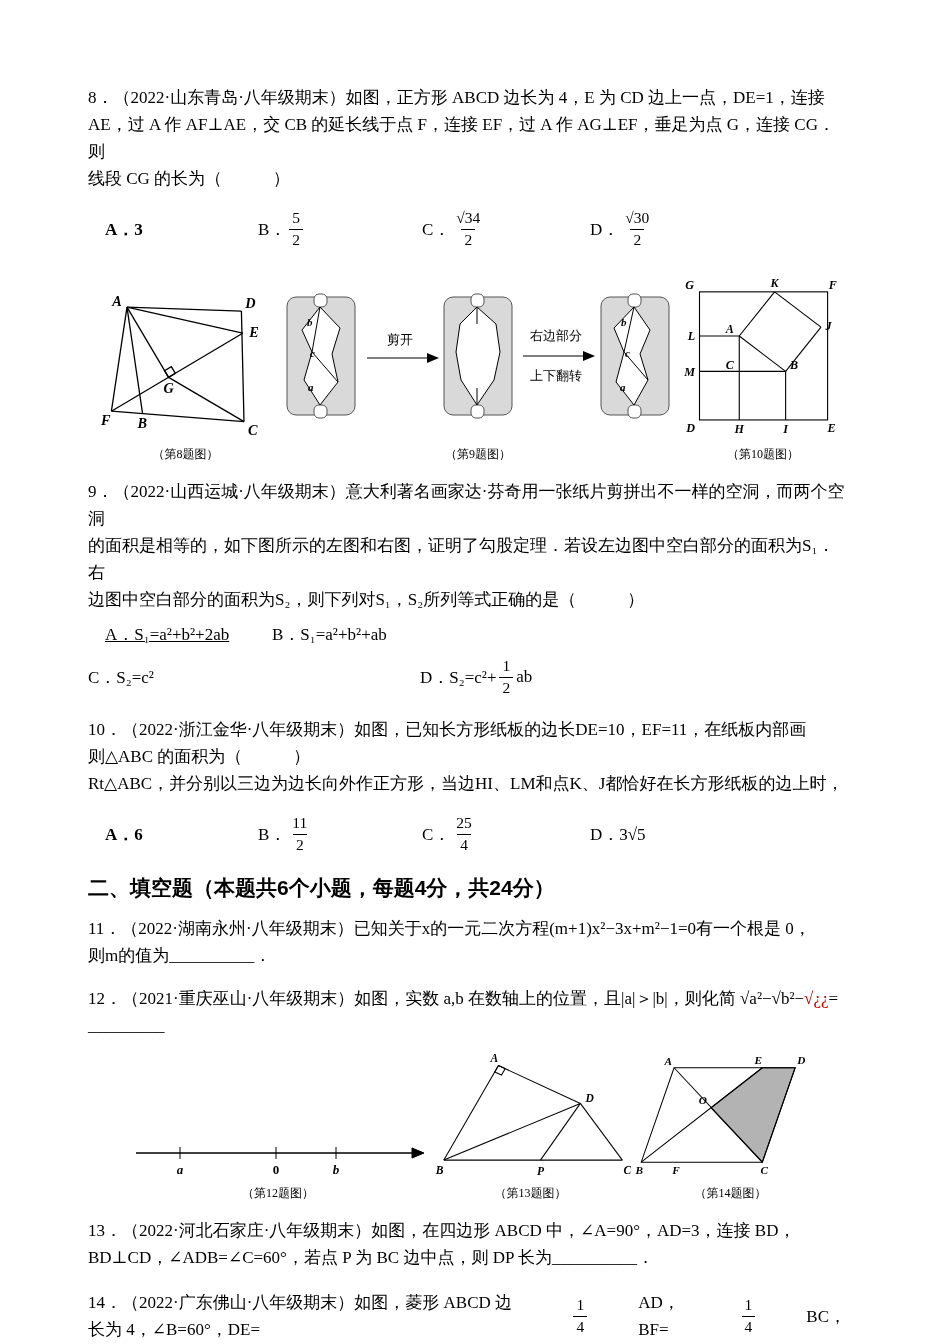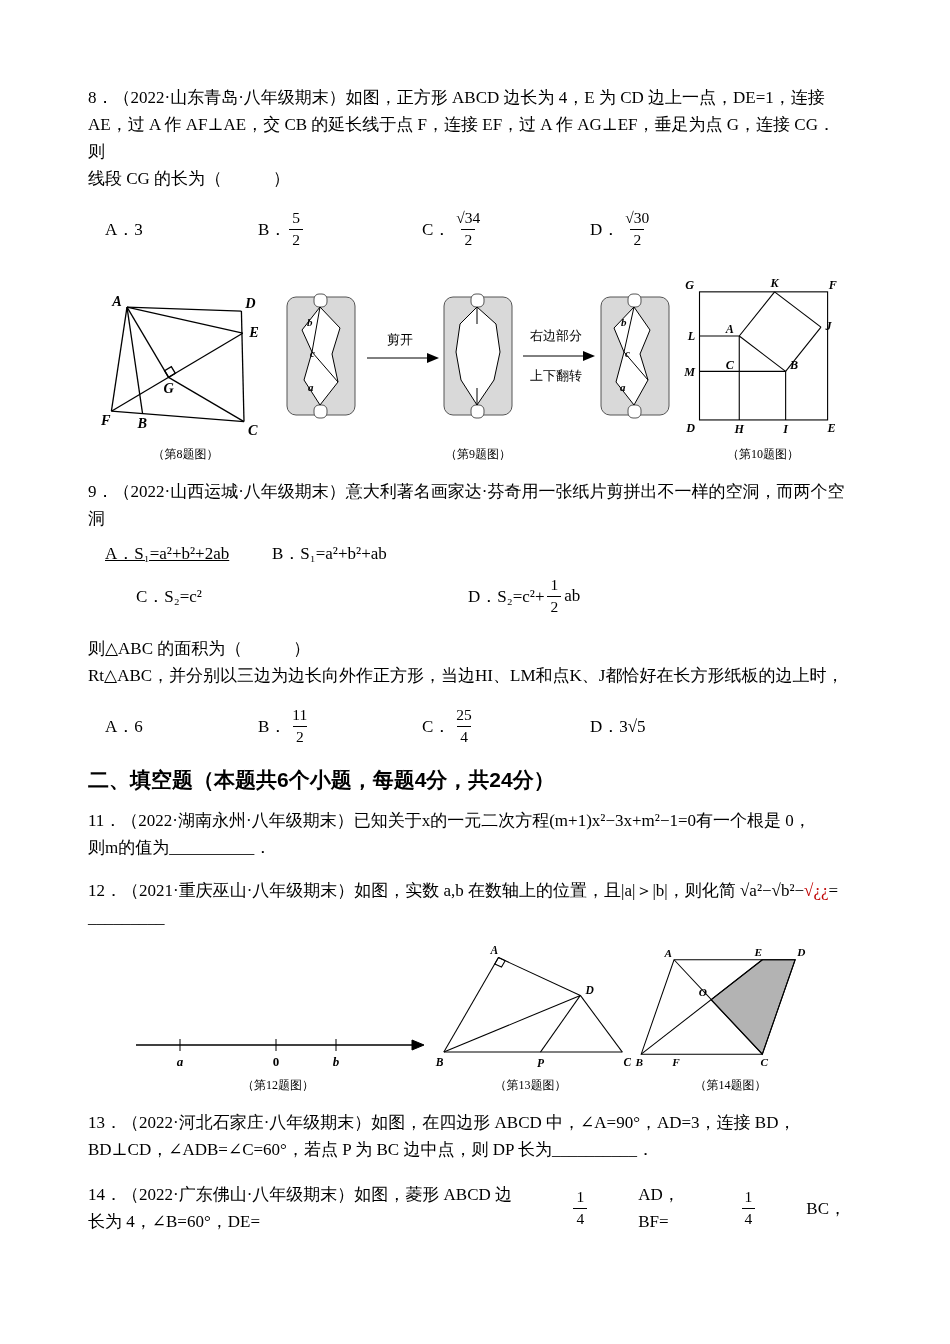--- a/index.html
+++ b/index.html
@@ -8,32 +8,32 @@
     width:924px; height:1344px; background:#ffffff; position:relative;
     padding:84px 78px 30px 88px;
     font-family:"Liberation Serif","DejaVu Serif",serif;
     font-size:17px; color:#000; overflow:hidden;
   }
   .qline { line-height:27px; white-space:pre-wrap; }
   .opts { display:flex; align-items:center; padding-left:17px; }
   .opts-tall { margin-top:14px; min-height:46px; }
   .opts-flat { margin-top:8px; min-height:27px; }
   .opt { display:inline-flex; align-items:center; }
-  .w-a { width:153px; } .w-b { width:164px; } .w-c { width:168px; }
+  .w-a { width:153px;font-weight:bold; } .w-b { width:164px; } .w-c { width:168px; }
   .w-qa { width:167px;text-decoration:underline; } .w-qc { width:332px; }
   .frac { display:inline-flex; flex-direction:column; align-items:center; margin:0 3px; font-size:15.5px; line-height:1.2; }
   .fnum { padding:0 3px 1px; }
   .fden { border-top:1.3px solid #000; padding:1px 3px 0; }
   .figrow { display:flex; justify-content:space-between; align-items:flex-end; }
   .figrow1 { margin-top:22px; }
   .figrow2 { margin-top:14px; padding:0 18px 0 40px; }
   .figcol { display:flex; flex-direction:column; align-items:center; }
   .figcap { font-size:12px; margin-top:4px; line-height:20px; }
   .sec-head { font-family:"Liberation Sans","DejaVu Sans",sans-serif; font-weight:bold; font-size:21px; margin-top:18px; line-height:26px; }
-  .mt14 { margin-top:14px; } .mt16 { margin-top:16px; } .mt18 { margin-top:18px; } .mt10 { margin-top:10px;margin-left:48px; }
+  .mt14 { margin-top:14px; } .mt16 { margin-top:16px; } .mt18 { margin-top:18px; } .mt10 { margin-top:10px; }
   .red { color:#C00000; }
   .inline-math-row { display:flex; align-items:center; line-height:27px; min-height:42px;gap:48px; }
   svg { display:block; }
   .ln { stroke:#000; stroke-width:1; fill:none; }
   .ptlabel { font-family:"Liberation Serif","DejaVu Serif",serif; font-style:italic; font-weight:600; font-size:11px; fill:#000; }
   .ptlabel12 { font-family:"Liberation Serif","DejaVu Serif",serif; font-style:italic; font-weight:600; font-size:13px; fill:#000; }
   .cjklabel { font-family:"Liberation Sans","DejaVu Sans",sans-serif; font-size:13px; fill:#000; }
 </style>
 </head>
 <body>
@@ -171,38 +171,41 @@
         <text class="ptlabel" x="60" y="144" text-anchor="middle">H</text>
         <text class="ptlabel" x="102" y="144" text-anchor="middle">I</text>
         <text class="ptlabel" x="140" y="143">E</text>
       </svg>
       <div class="figcap">（第10题图）</div>
     </div>
   </div>
 
   <section class="mt14">
     <div class="qline">9．（2022·山西运城·八年级期末）意大利著名画家达·芬奇用一张纸片剪拼出不一样的空洞，而两个空洞</div>
+    <div class="qline">的面积是相等的，如下图所示的左图和右图，证明了勾股定理．若设左边图中空白部分的面积为S₁．右</div>
+    <div class="qline">边图中空白部分的面积为S₂，则下列对S₁，S₂所列等式正确的是（　　　）</div>
     <div class="opts opts-flat">
       <span class="opt w-qa">A．S₁=a²+b²+2ab</span>
       <span class="opt">B．S₁=a²+b²+ab</span>
     </div>
     <div class="opts opts-tall mt10" style="margin-top:6px; padding-left:0;">
       <span class="opt w-qc">C．S₂=c²</span>
       <span class="opt">
           <span>D．S₂=c²+</span>
           <span class="frac">
             <span class="fnum">1</span>
             <span class="fden">2</span>
           </span>
           <span>ab</span>
         </span>
     </div>
   </section>
 
   <section class="mt16">
+    <div class="qline">10．（2022·浙江金华·八年级期末）如图，已知长方形纸板的边长DE=10，EF=11，在纸板内部画</div>
     <div class="qline">则△ABC 的面积为（　　　）</div>
     <div class="qline">Rt△ABC，并分别以三边为边长向外作正方形，当边HI、LM和点K、J都恰好在长方形纸板的边上时，</div>
     <div class="opts opts-tall">
       <span class="opt w-a">A．6</span>
       <span class="opt w-b">
           <span>B．</span>
           <span class="frac">
             <span class="fnum">11</span>
             <span class="fden">2</span>
           </span>

